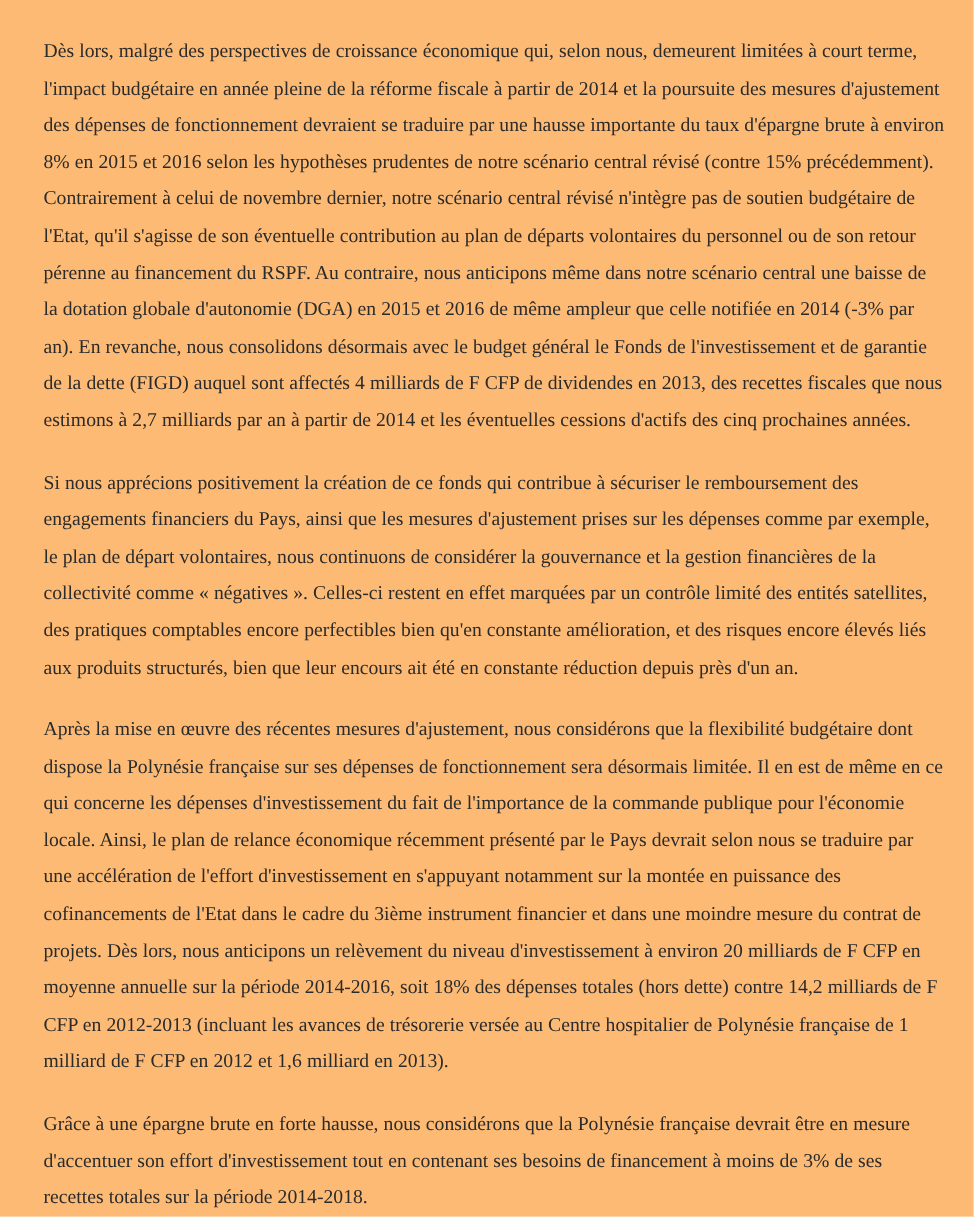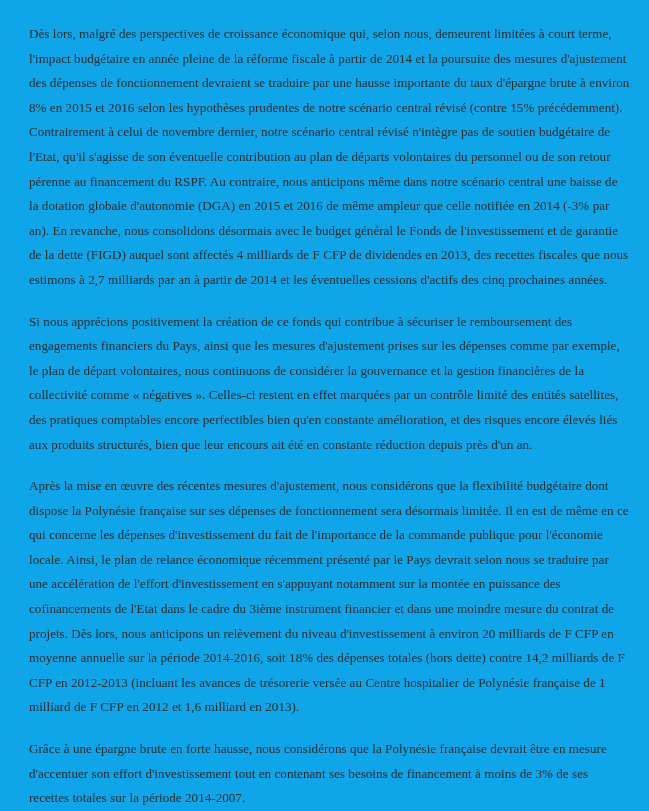--- a/index.html
+++ b/index.html
@@ -14,21 +14,21 @@
     overflow: hidden;
     font-family: "Liberation Serif", "DejaVu Serif", serif;
     color: #231f20;
     -webkit-font-smoothing: antialiased;
   }
   .page {
     box-sizing: border-box;
     width: 649px;
     height: 811px;
     padding: 22px 19px 0 29px;
-    background: #0ea5e9;
+    background: #fdba74;
   }
   .doc-body {
     width: 601px;
   }
   .para {
     margin: 0 0 17px 0;
     font-size: 13.1px;
     line-height: 24.6px;
     text-align: left;
     letter-spacing: 0.01px;
@@ -45,16 +45,16 @@
 
 <div class="page">
   <div class="doc-body">
 
     <p class="para">Dès lors, malgré des perspectives de croissance économique qui, selon nous, demeurent limitées à court terme, l'impact budgétaire en année pleine de la réforme fiscale à partir de 2014 et la poursuite des mesures d'ajustement des dépenses de fonctionnement devraient se traduire par une hausse importante du taux d'épargne brute à environ 8% en 2015 et 2016 selon les hypothèses prudentes de notre scénario central révisé (contre 15% précédemment). Contrairement à celui de novembre dernier, notre scénario central révisé n'intègre pas de soutien budgétaire de l'Etat, qu'il s'agisse de son éventuelle contribution au plan de départs volontaires du personnel ou de son retour pérenne au financement du RSPF. Au contraire, nous anticipons même dans notre scénario central une baisse de la dotation globale d'autonomie (DGA) en 2015 et 2016 de même ampleur que celle notifiée en 2014 (-3% par an). En revanche, nous consolidons désormais avec le budget général le Fonds de l'investissement et de garantie de la dette (FIGD) auquel sont affectés 4 milliards de F CFP de dividendes en 2013, des recettes fiscales que nous estimons à 2,7 milliards par an à partir de 2014 et les éventuelles cessions d'actifs des cinq prochaines années.</p>
 
     <p class="para">Si nous apprécions positivement la création de ce fonds qui contribue à sécuriser le remboursement des engagements financiers du Pays, ainsi que les mesures d'ajustement prises sur les dépenses comme par exemple, le plan de départ volontaires, nous continuons de considérer la gouvernance et la gestion financières de la collectivité comme « négatives ». Celles-ci restent en effet marquées par un contrôle limité des entités satellites, des pratiques comptables encore perfectibles bien qu'en constante amélioration, et des risques encore élevés liés aux produits structurés, bien que leur encours ait été en constante réduction depuis près d'un an.</p>
 
     <p class="para">Après la mise en œuvre des récentes mesures d'ajustement, nous considérons que la flexibilité budgétaire dont dispose la Polynésie française sur ses dépenses de fonctionnement sera désormais limitée. Il en est de même en ce qui concerne les dépenses d'investissement du fait de l'importance de la commande publique pour l'économie locale. Ainsi, le plan de relance économique récemment présenté par le Pays devrait selon nous se traduire par une accélération de l'effort d'investissement en s'appuyant notamment sur la montée en puissance des cofinancements de l'Etat dans le cadre du 3ième instrument financier et dans une moindre mesure du contrat de projets. Dès lors, nous anticipons un relèvement du niveau d'investissement à environ 20 milliards de F CFP en moyenne annuelle sur la période 2014-2016, soit 18% des dépenses totales (hors dette) contre 14,2 milliards de F CFP en 2012-2013 (incluant les avances de trésorerie versée au Centre hospitalier de Polynésie française de 1 milliard de F CFP en 2012 et 1,6 milliard en 2013).</p>
 
-    <p class="para">Grâce à une épargne brute en forte hausse, nous considérons que la Polynésie française devrait être en mesure d'accentuer son effort d'investissement tout en contenant ses besoins de financement à moins de 3% de ses recettes totales sur la période 2014-2007.</p>
+    <p class="para">Grâce à une épargne brute en forte hausse, nous considérons que la Polynésie française devrait être en mesure d'accentuer son effort d'investissement tout en contenant ses besoins de financement à moins de 3% de ses recettes totales sur la période 2014-2018.</p>
 
   </div>
 </div>
 
 </body></html>

